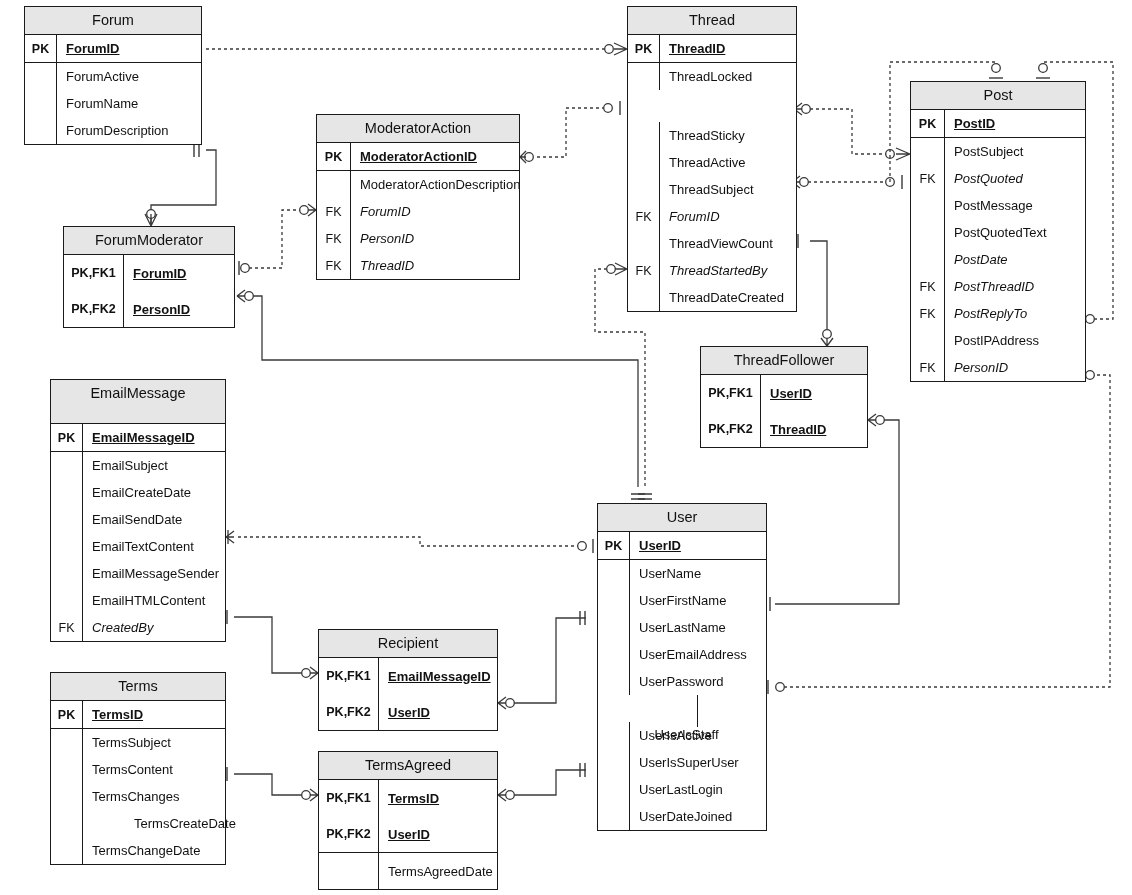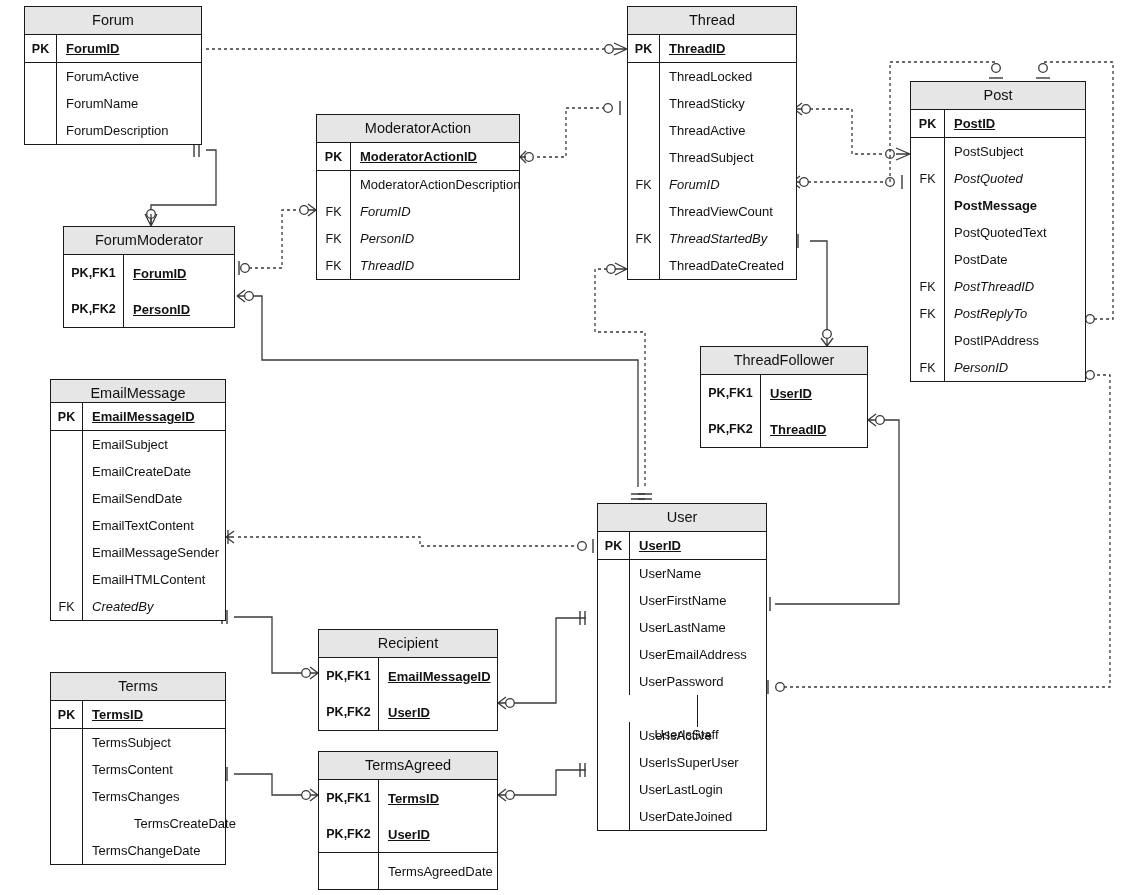--- a/index.html
+++ b/index.html
@@ -203,21 +203,21 @@
           <div class="erow pk" style="height: 27px;">
             <div class="keycol" style="flex-basis: 32px; width: 32px;">PK</div>
             <div class="namecol">ThreadID</div>
           </div>
         </div>
         <div class="rowsect">
           <div class="erow plain" style="height: 27px;">
             <div class="keycol" style="flex-basis: 32px; width: 32px;"></div>
             <div class="namecol">ThreadLocked</div>
           </div>
-          <div class="erow plain" style="height: 27px;">
+          <div class="erow plain" style="height: 27px; margin-top: 32px;">
             <div class="keycol" style="flex-basis: 32px; width: 32px;"></div>
             <div class="namecol">ThreadSticky</div>
           </div>
           <div class="erow plain" style="height: 27px;">
             <div class="keycol" style="flex-basis: 32px; width: 32px;"></div>
             <div class="namecol">ThreadActive</div>
           </div>
           <div class="erow plain" style="height: 27px;">
             <div class="keycol" style="flex-basis: 32px; width: 32px;"></div>
             <div class="namecol">ThreadSubject</div>
@@ -250,29 +250,29 @@
         </div>
         <div class="rowsect">
           <div class="erow plain" style="height: 27px;">
             <div class="keycol" style="flex-basis: 34px; width: 34px;"></div>
             <div class="namecol">PostSubject</div>
           </div>
           <div class="erow fk" style="height: 27px;">
             <div class="keycol" style="flex-basis: 34px; width: 34px;">FK</div>
             <div class="namecol">PostQuoted</div>
           </div>
-          <div class="erow plain" style="height: 27px; font-weight: bold;">
+          <div class="erow plain" style="height: 27px;">
             <div class="keycol" style="flex-basis: 34px; width: 34px;"></div>
             <div class="namecol">PostMessage</div>
           </div>
           <div class="erow plain" style="height: 27px;">
             <div class="keycol" style="flex-basis: 34px; width: 34px;"></div>
             <div class="namecol">PostQuotedText</div>
           </div>
-          <div class="erow plain" style="height: 27px;">
+          <div class="erow plain" style="height: 27px; font-style: italic;">
             <div class="keycol" style="flex-basis: 34px; width: 34px;"></div>
             <div class="namecol">PostDate</div>
           </div>
           <div class="erow fk" style="height: 27px;">
             <div class="keycol" style="flex-basis: 34px; width: 34px;">FK</div>
             <div class="namecol">PostThreadID</div>
           </div>
           <div class="erow fk" style="height: 27px;">
             <div class="keycol" style="flex-basis: 34px; width: 34px;">FK</div>
             <div class="namecol">PostReplyTo</div>
@@ -334,21 +334,21 @@
             <div class="keycol" style="flex-basis: 60px; width: 60px;">PK,FK1</div>
             <div class="namecol">UserID</div>
           </div>
           <div class="erow pkfk" style="height: 36px;">
             <div class="keycol" style="flex-basis: 60px; width: 60px;">PK,FK2</div>
             <div class="namecol">ThreadID</div>
           </div>
         </div>
       </div>
       <div class="entity" style="left: 50px; top: 379px; width: 176px;">
-        <div class="etitle" style="height: 23px; line-height: 27px;">EmailMessage</div>
+        <div class="etitle" style="height: 44px; line-height: 27px;">EmailMessage</div>
         <div class="rowsect">
           <div class="erow pk" style="height: 27px;">
             <div class="keycol" style="flex-basis: 32px; width: 32px;">PK</div>
             <div class="namecol">EmailMessageID</div>
           </div>
         </div>
         <div class="rowsect">
           <div class="erow plain" style="height: 27px;">
             <div class="keycol" style="flex-basis: 32px; width: 32px;"></div>
             <div class="namecol">EmailSubject</div>

